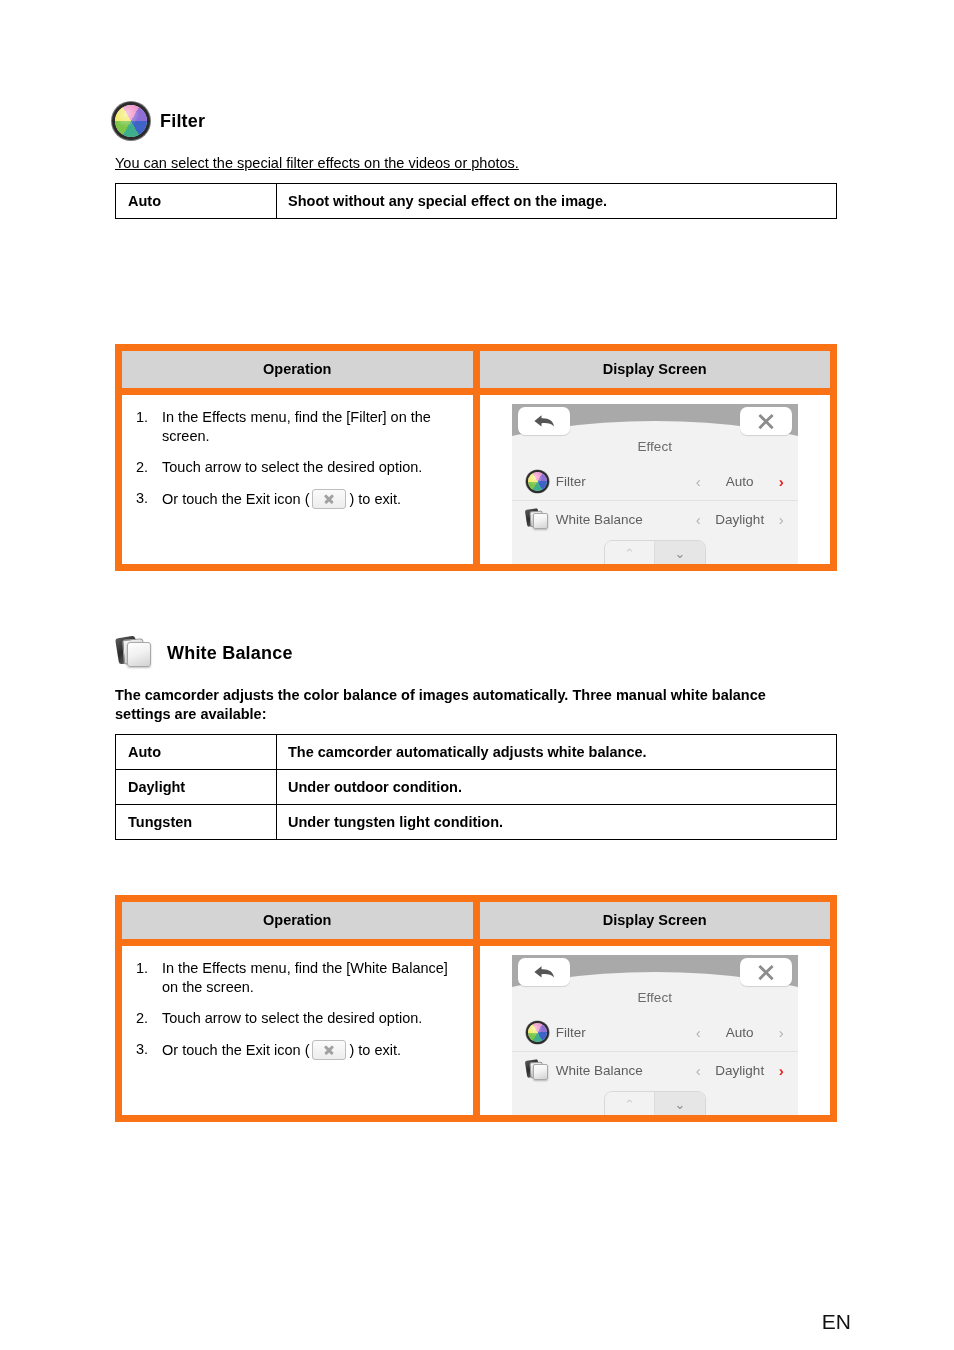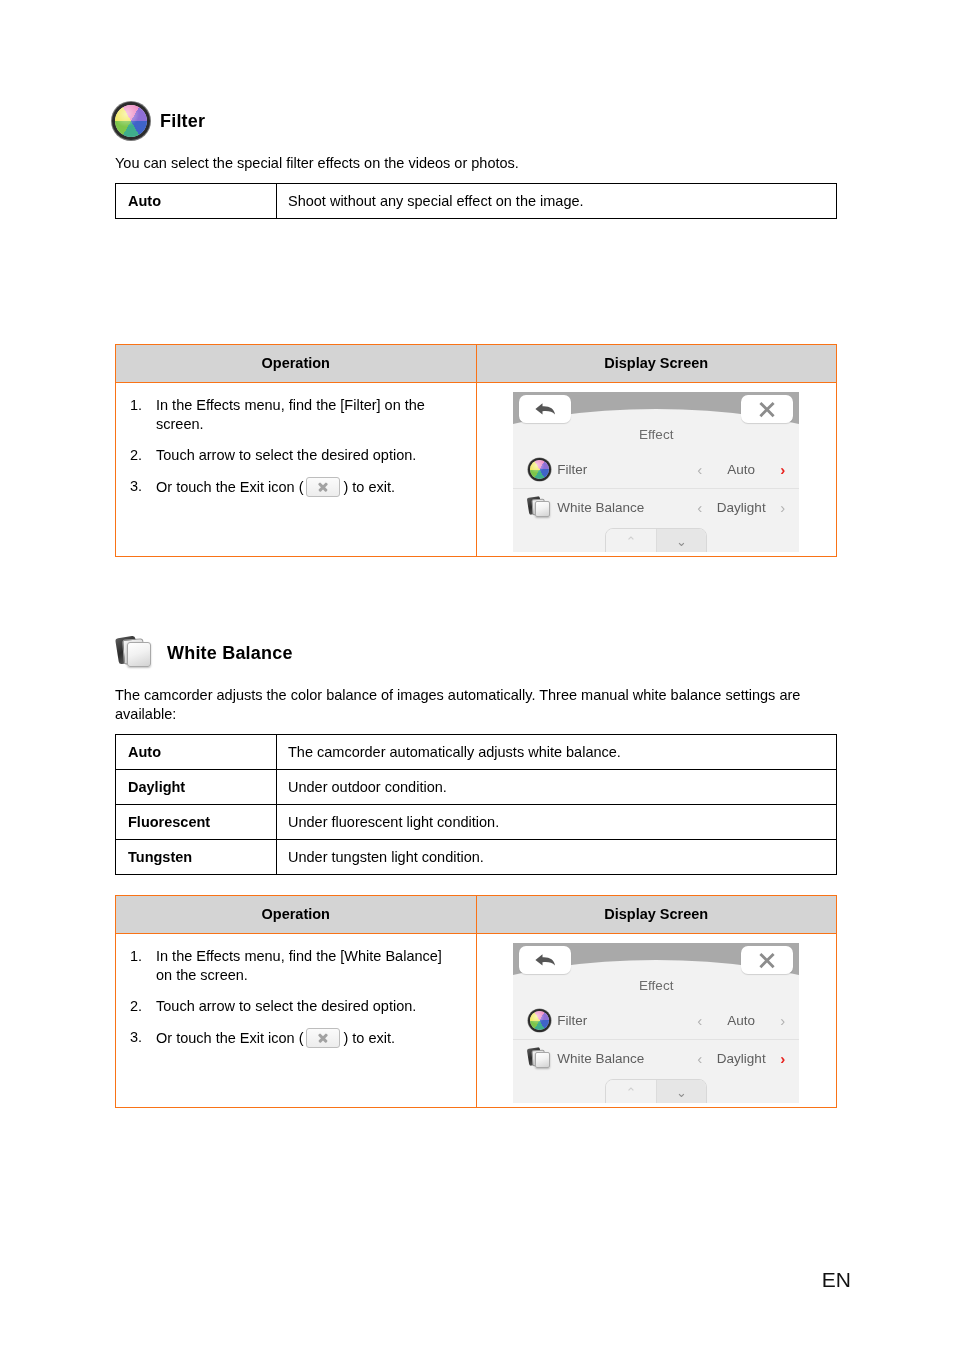--- a/index.html
+++ b/index.html
@@ -62,25 +62,25 @@
   .cards.small .mid  { left:4px; top:2px; width:13px; height:16px; border-radius:2px; }
   .cards.small .front{ left:7px; top:4px; width:15px; height:16px; border-radius:2px; }
 
   
   .para { position:absolute; font-size:14.5px; line-height:19px; color:#000; }
 
   
   .tbl { position:absolute; border-collapse:collapse; table-layout:fixed; }
   .tbl td, .tbl th { border:1px solid #000; padding:0; vertical-align:middle; }
   .tbl .c-term { width:161px; padding:9px 0 9px 12px; font-size:14.5px; font-weight:bold; }
-  .tbl .c-desc { padding:9px 0 9px 11px; font-size:14.5px; font-weight:normal; }
+  .tbl .c-desc { padding:9px 0 9px 11px; font-size:14.5px; font-weight:bold; }
   .amp { font-weight:normal; }
 
   .optbl { position:absolute; border-collapse:collapse; table-layout:fixed; }
-  .optbl td, .optbl th { border:1px solid #f97316; padding:0; }
+  .optbl td, .optbl th { border:7px solid #f97316; padding:0; }
   .optbl thead th {
     background:#d4d4d4; text-align:center; font-size:14.5px; font-weight:bold;
     padding:10px 0 11px 0;
   }
   .optbl .op-cell { width:409px; vertical-align:top; padding:13px 14px 12px 14px; }
   .optbl .ds-cell { vertical-align:top; padding:0; }
 
   .steps { list-style:none; margin:0; padding:0; }
   .steps li {
     font-size:14.5px; line-height:19px;
@@ -153,33 +153,33 @@
   .screen .pager span {
     flex:1; display:flex; align-items:center; justify-content:center;
     font-size:13px; line-height:1;
   }
   .screen .pager .up { color:#cfcfcf; background:#f2f2f2; }
   .screen .pager .down { color:#8d8d8d; background:#e6e6e6; border-left:1px solid #dcdcdc; }
 
   
   .pg-num { position:absolute; left:0; top:1290px; width:954px; text-align:center;
             font-size:14px; color:#111; }
-  .lang   { position:absolute; right:103px; top:1268px; font-size:21px; color:#111; }
+  .lang   { position:absolute; right:103px; top:1310px; font-size:21px; color:#111; }
 </style>
 </head>
 <body>
 
 <div class="page">
 
   <div class="section-head" style="left:115px; top:105px;">
     <span class="wheel"></span>
     <span class="title" style="margin-left:13px;">Filter</span>
   </div>
 
-  <div class="para" style="left:115px; top:154px; width:720px;">You can select the special filter effects on the videos or photos.</div>
+  <div class="para" style="left:115px; top:154px; width:720px;text-decoration:underline;">You can select the special filter effects on the videos or photos.</div>
 
   <table class="tbl" style="left:115px; top:183px; width:722px;">
     <tbody>
       <tr>
         <td class="c-term">Auto</td>
         <td class="c-desc">Shoot without any special effect on the image.</td>
       </tr>
     </tbody>
   </table>
 
@@ -262,35 +262,31 @@
 
   <div class="section-head" style="left:117px; top:636px;">
     <span class="cards">
         <i class="back"></i>
         <i class="mid"></i>
         <i class="front"></i>
       </span>
     <span class="title" style="margin-left:14px;">White Balance</span>
   </div>
 
-  <div class="para" style="left:115px; top:686px; width:700px;">The camcorder adjusts the color balance of images automatically. Three manual white balance settings are available:</div>
+  <div class="para" style="left:115px; top:686px; width:700px;font-weight:bold;">The camcorder adjusts the color balance of images automatically. Three manual white balance settings are available:</div>
 
   <table class="tbl" style="left:115px; top:734px; width:722px;">
     <tbody>
       <tr>
         <td class="c-term">Auto</td>
         <td class="c-desc">The camcorder automatically adjusts white balance.</td>
       </tr>
       <tr>
         <td class="c-term">Daylight</td>
         <td class="c-desc">Under outdoor condition.</td>
-      </tr>
-      <tr>
-        <td class="c-term">Fluorescent</td>
-        <td class="c-desc">Under fluorescent light condition.</td>
       </tr>
       <tr>
         <td class="c-term">Tungsten</td>
         <td class="c-desc">Under tungsten light condition.</td>
       </tr>
     </tbody>
   </table>
 
   <table class="optbl" style="left:115px; top:895px; width:722px;">
     <thead>

